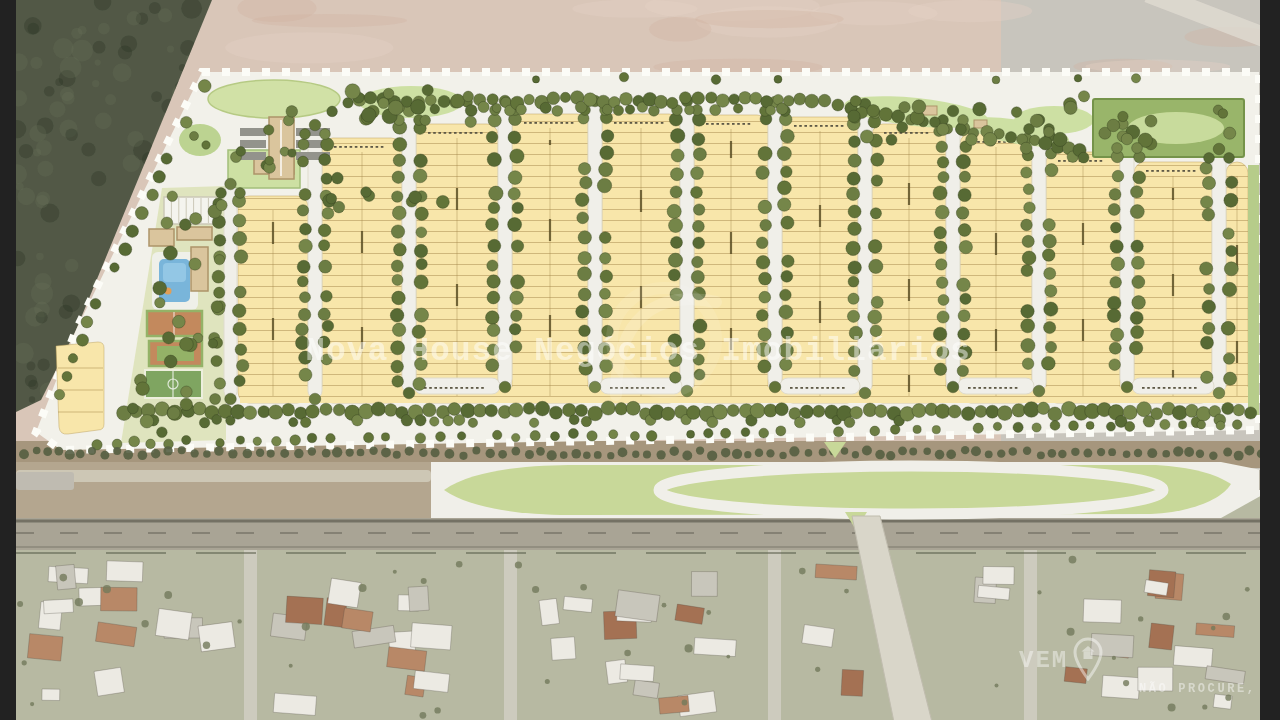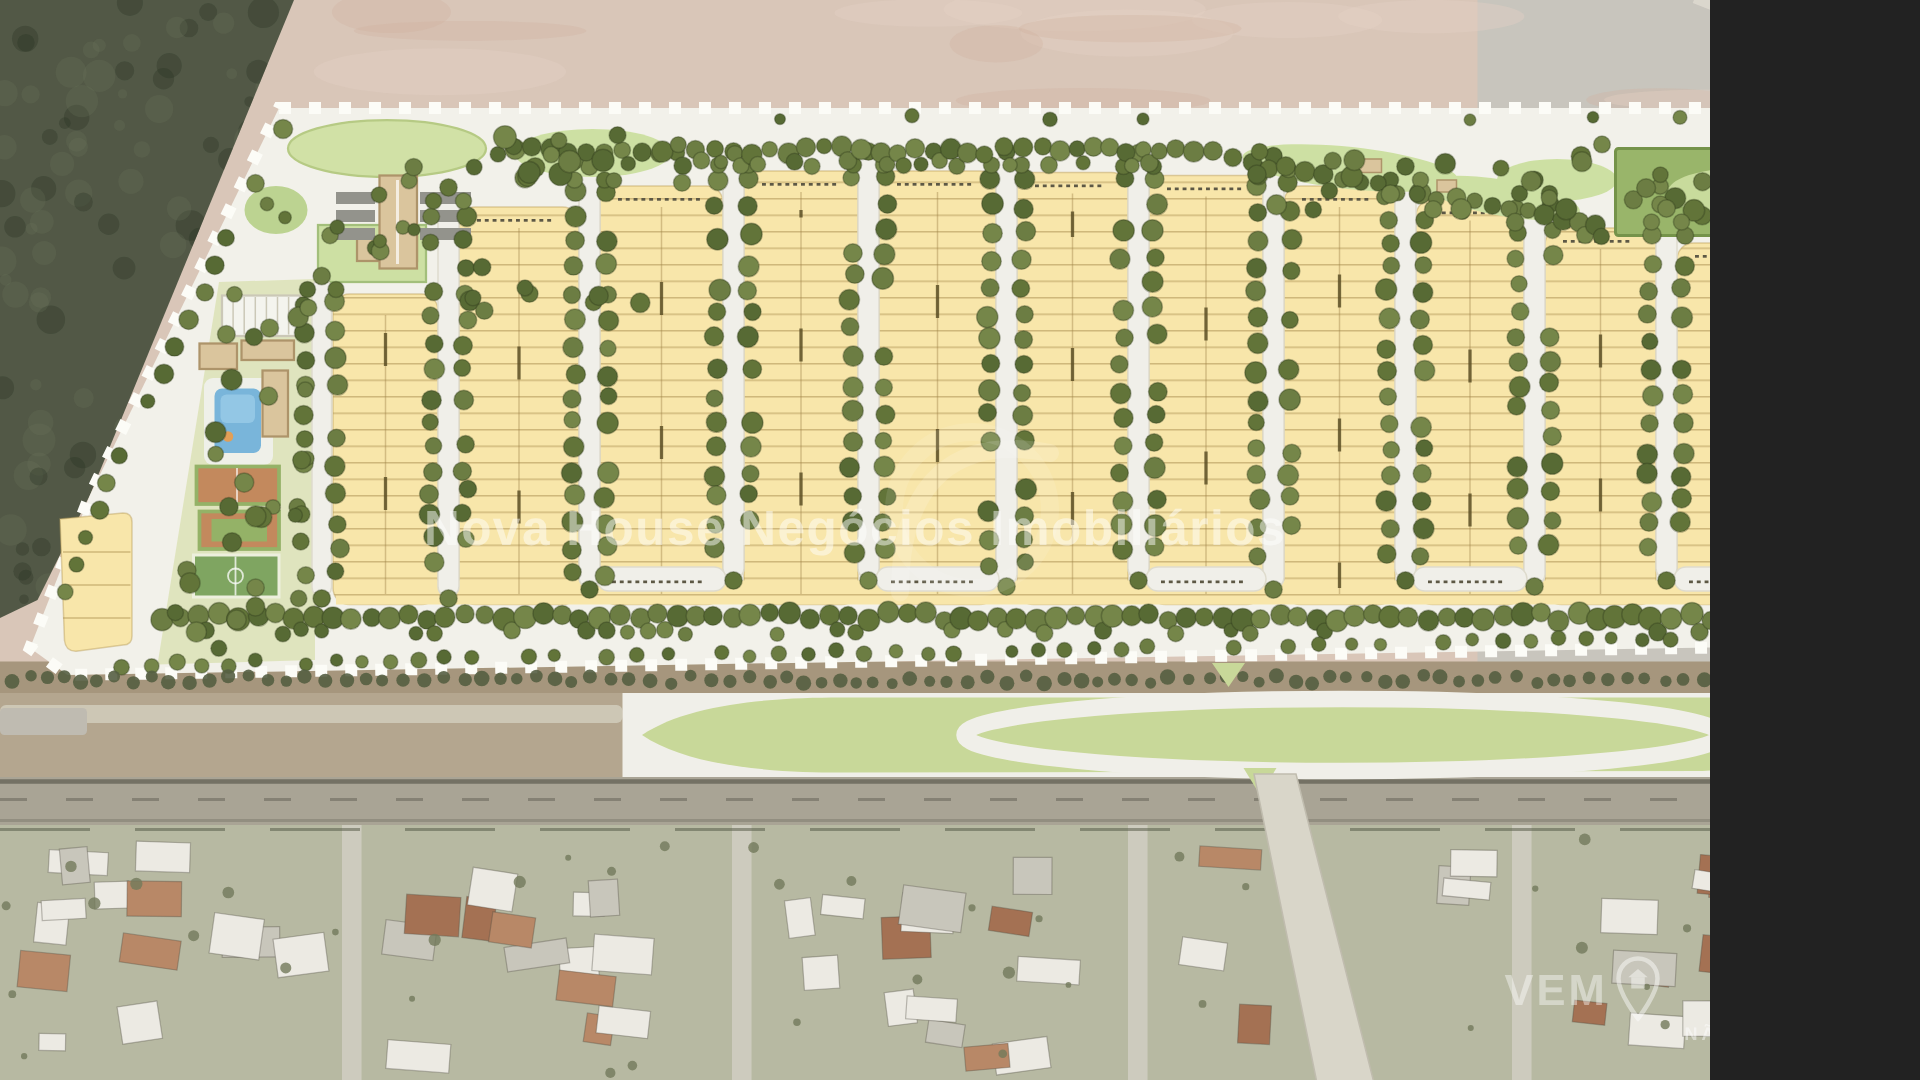--- a/index.html
+++ b/index.html
@@ -1,31 +1,31 @@
 <!DOCTYPE html>
 <html><head>
 <meta charset="utf-8">
 <style>
   html,body{margin:0;padding:0;background:#222;}
   #scene{
-    position:relative;width:1140px;height:720px;overflow:hidden;
-    font-family:Liberation Sans, sans-serif;background:#b4b69e;
+    position:relative;width:1244px;height:720px;overflow:hidden;
+    font-family:Liberation Mono, monospace;background:#b4b69e;margin-left:16px;
   }
   #map{position:absolute;left:0;top:0;}
   .watermark{
     position:absolute;left:0;top:333px;width:100%;text-align:center;
     font-size:33px;font-weight:bold;letter-spacing:1px;white-space:nowrap;
     color:rgba(255,255,255,0.48);pointer-events:none;
   }
   .brand{
     position:absolute;left:1003px;top:641px;width:420px;
     color:rgba(255,255,255,0.42);pointer-events:none;
   }
   .brand-row{display:flex;align-items:center;gap:5px;}
-  .brand-word{font-size:29px;font-weight:bold;letter-spacing:2px;line-height:1;}
+  .brand-word{font-size:24px;font-weight:bold;letter-spacing:2px;line-height:1;}
   .brand-pin{width:30px;height:44px;margin-top:-4px;}
   .brand-tagline{
     margin-left:120px;margin-top:1px;font-size:12px;font-weight:bold;
     letter-spacing:2.6px;color:rgba(255,255,255,0.45);white-space:nowrap;
   }
 </style>
 </head>
 <body>
 
 <div id="scene">

